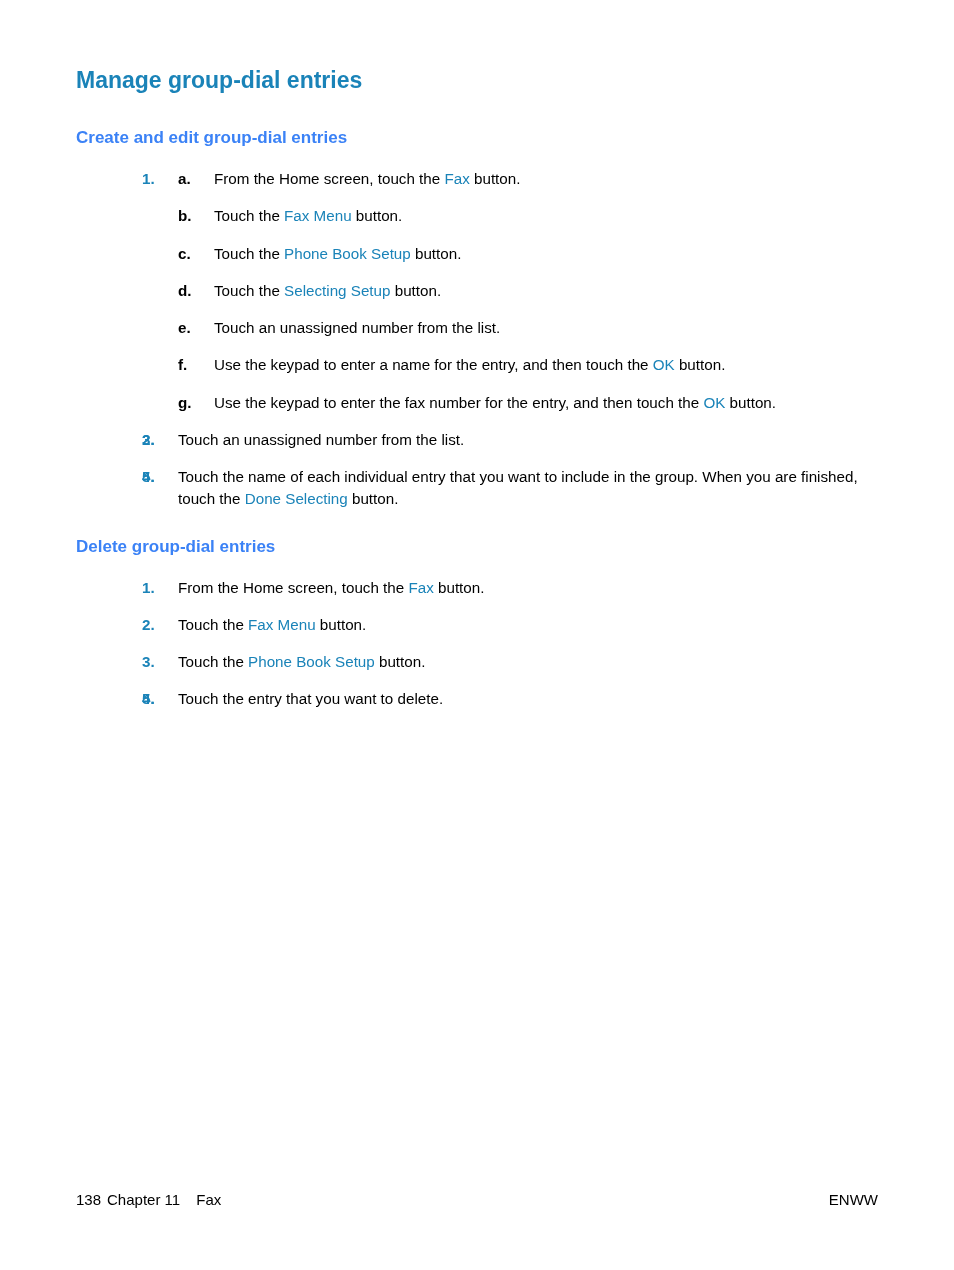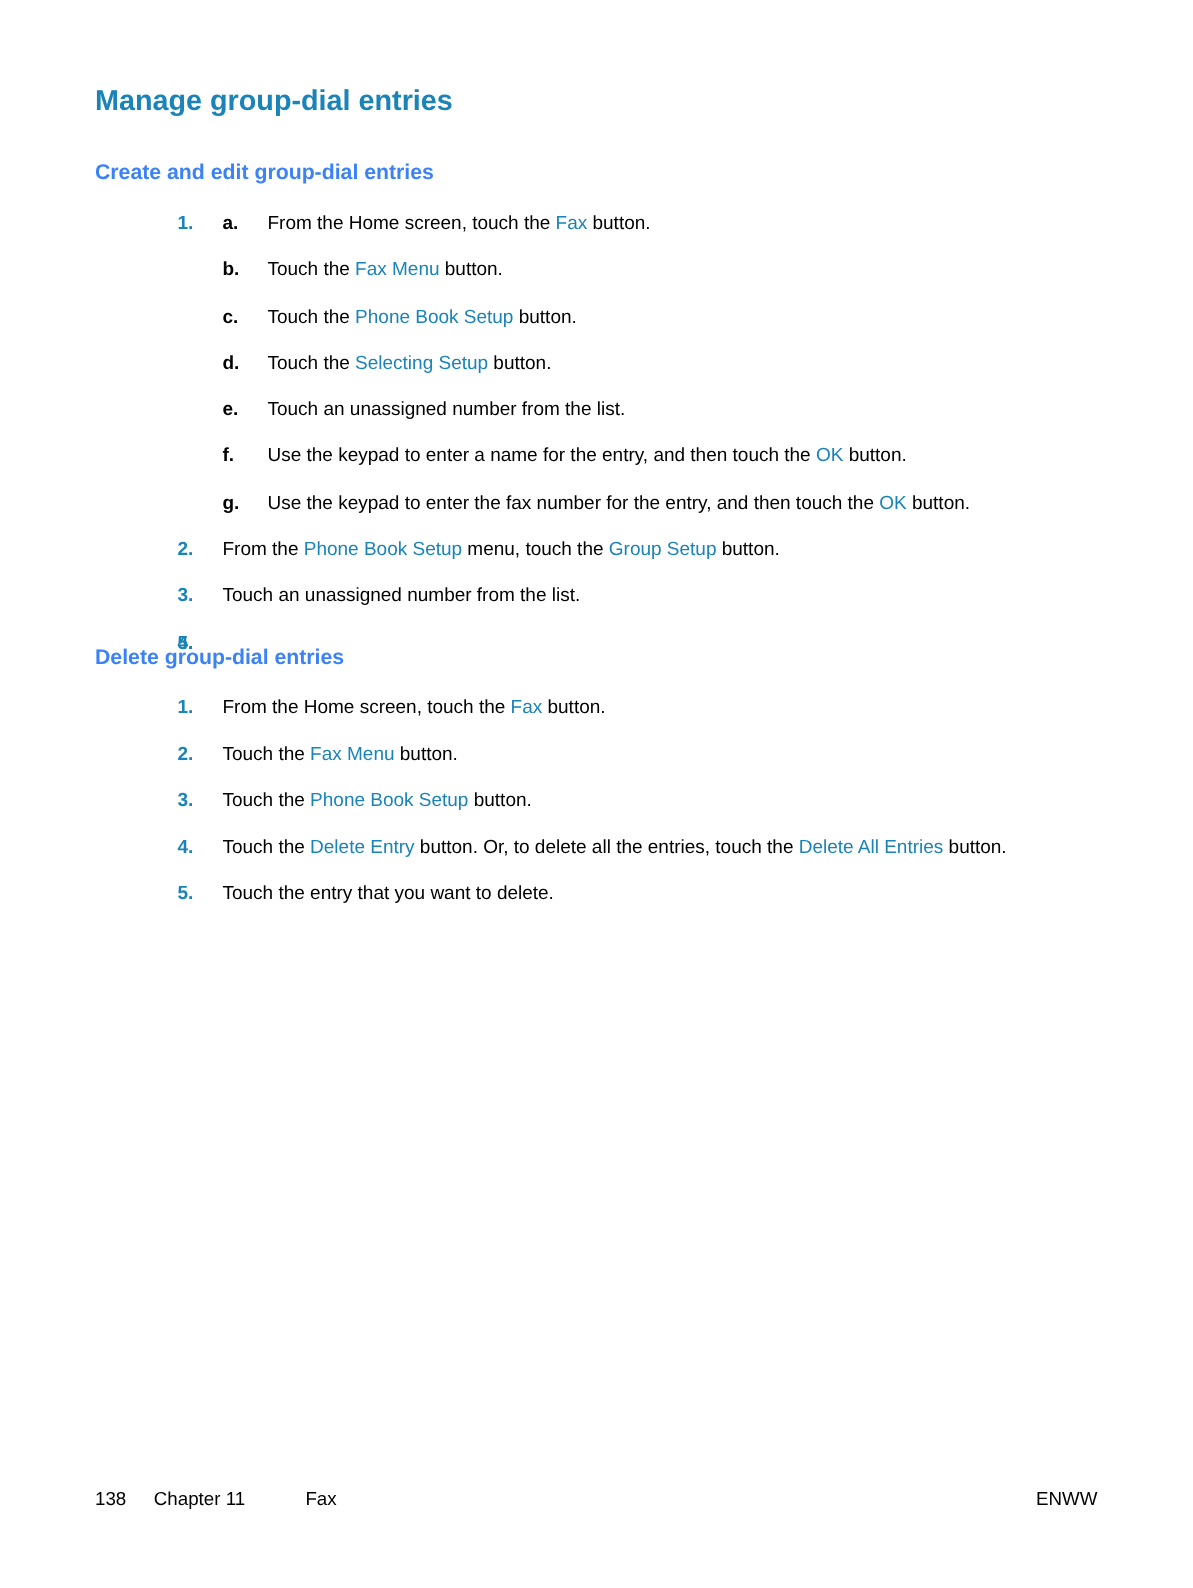--- a/index.html
+++ b/index.html
@@ -66,21 +66,21 @@
     .section { margin-bottom: 26px; }
     .footer {
       position: absolute;
       left: 76px;
       right: 76px;
       bottom: 60px;
       font-size: 15px;
       display: flex;
       justify-content: space-between;
     }
-    .footer-left { display: flex; gap: 22px; }
+    .footer-left { display: flex; gap: 6px; }
   </style>
 </head>
 <body>
 
 <div class="page">
 
   <h1>Manage group-dial entries</h1>
 
   <div class="section">
     <h2>Create and edit group-dial entries</h2>
@@ -116,34 +116,34 @@
           </li>
           <li>
             <span class="marker">g.</span>
             <span><span>Use the keypad to enter the fax number for the entry, and then touch the </span><span class="uilink">OK</span><span> button.</span></span>
           </li>
         </ol>
       </li>
 
       <li>
         <span class="marker">2.</span>
-        <span><span>From the </span><span class="uilink">Phone Book Setup</span><span> menu, touch the </span><span class="uilink">Group Setup</span><span> button.</span></span>
       </li>
 
       <li>
         <span class="marker">3.</span>
         <span>Touch an unassigned number from the list.</span>
       </li>
 
       <li>
         <span class="marker">4.</span>
       </li>
 
       <li>
         <span class="marker">5.</span>
+        <span><span>Touch the name of each individual entry that you want to include in the group. When you are finished, touch the </span><span class="uilink">Done Selecting</span><span> button.</span></span>
       </li>
     </ol>
   </div>
 
   <div class="section">
     <h2>Delete group-dial entries</h2>
 
     <ol class="numbered">
       <li>
         <span class="marker">1.</span>
@@ -152,21 +152,20 @@
       <li>
         <span class="marker">2.</span>
         <span><span>Touch the </span><span class="uilink">Fax Menu</span><span> button.</span></span>
       </li>
       <li>
         <span class="marker">3.</span>
         <span><span>Touch the </span><span class="uilink">Phone Book Setup</span><span> button.</span></span>
       </li>
       <li>
         <span class="marker">4.</span>
-        <span><span>Touch the </span><span class="uilink">Delete Entry</span><span> button. Or, to delete all the entries, touch the </span><span class="uilink">Delete All Entries</span><span> button.</span></span>
       </li>
       <li>
         <span class="marker">5.</span>
         <span>Touch the entry that you want to delete.</span>
       </li>
     </ol>
   </div>
 
 </div>
 

